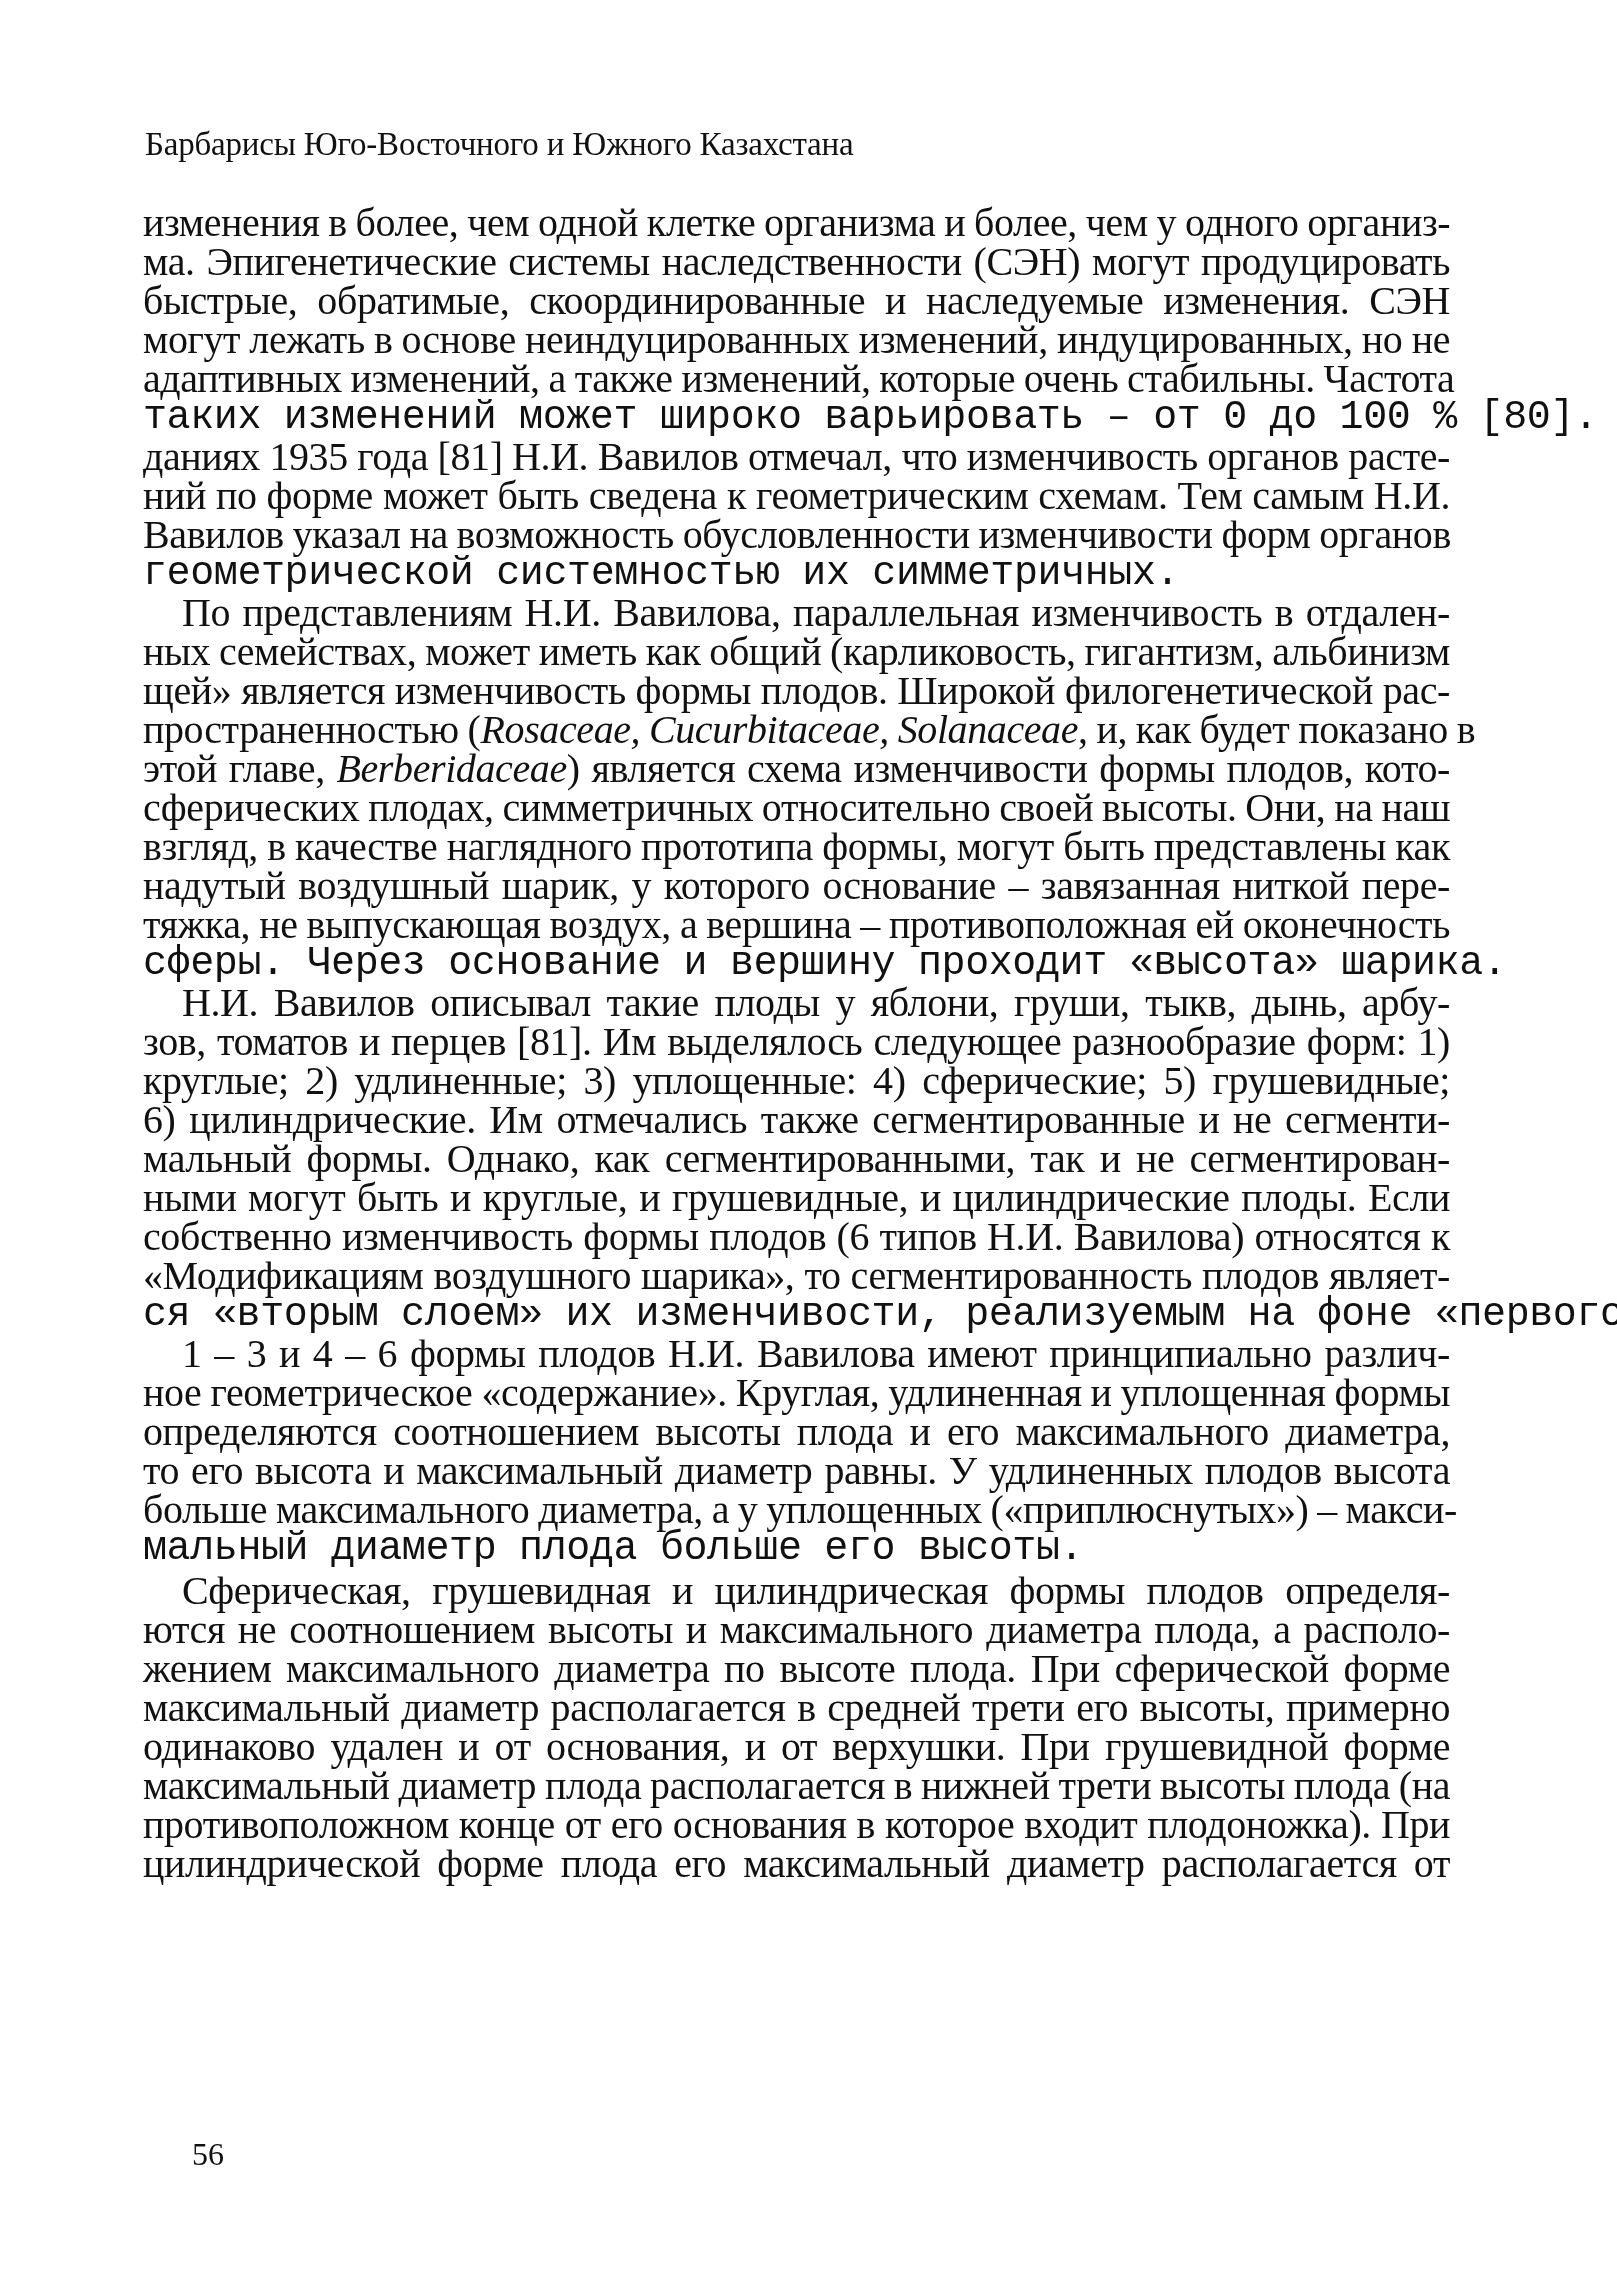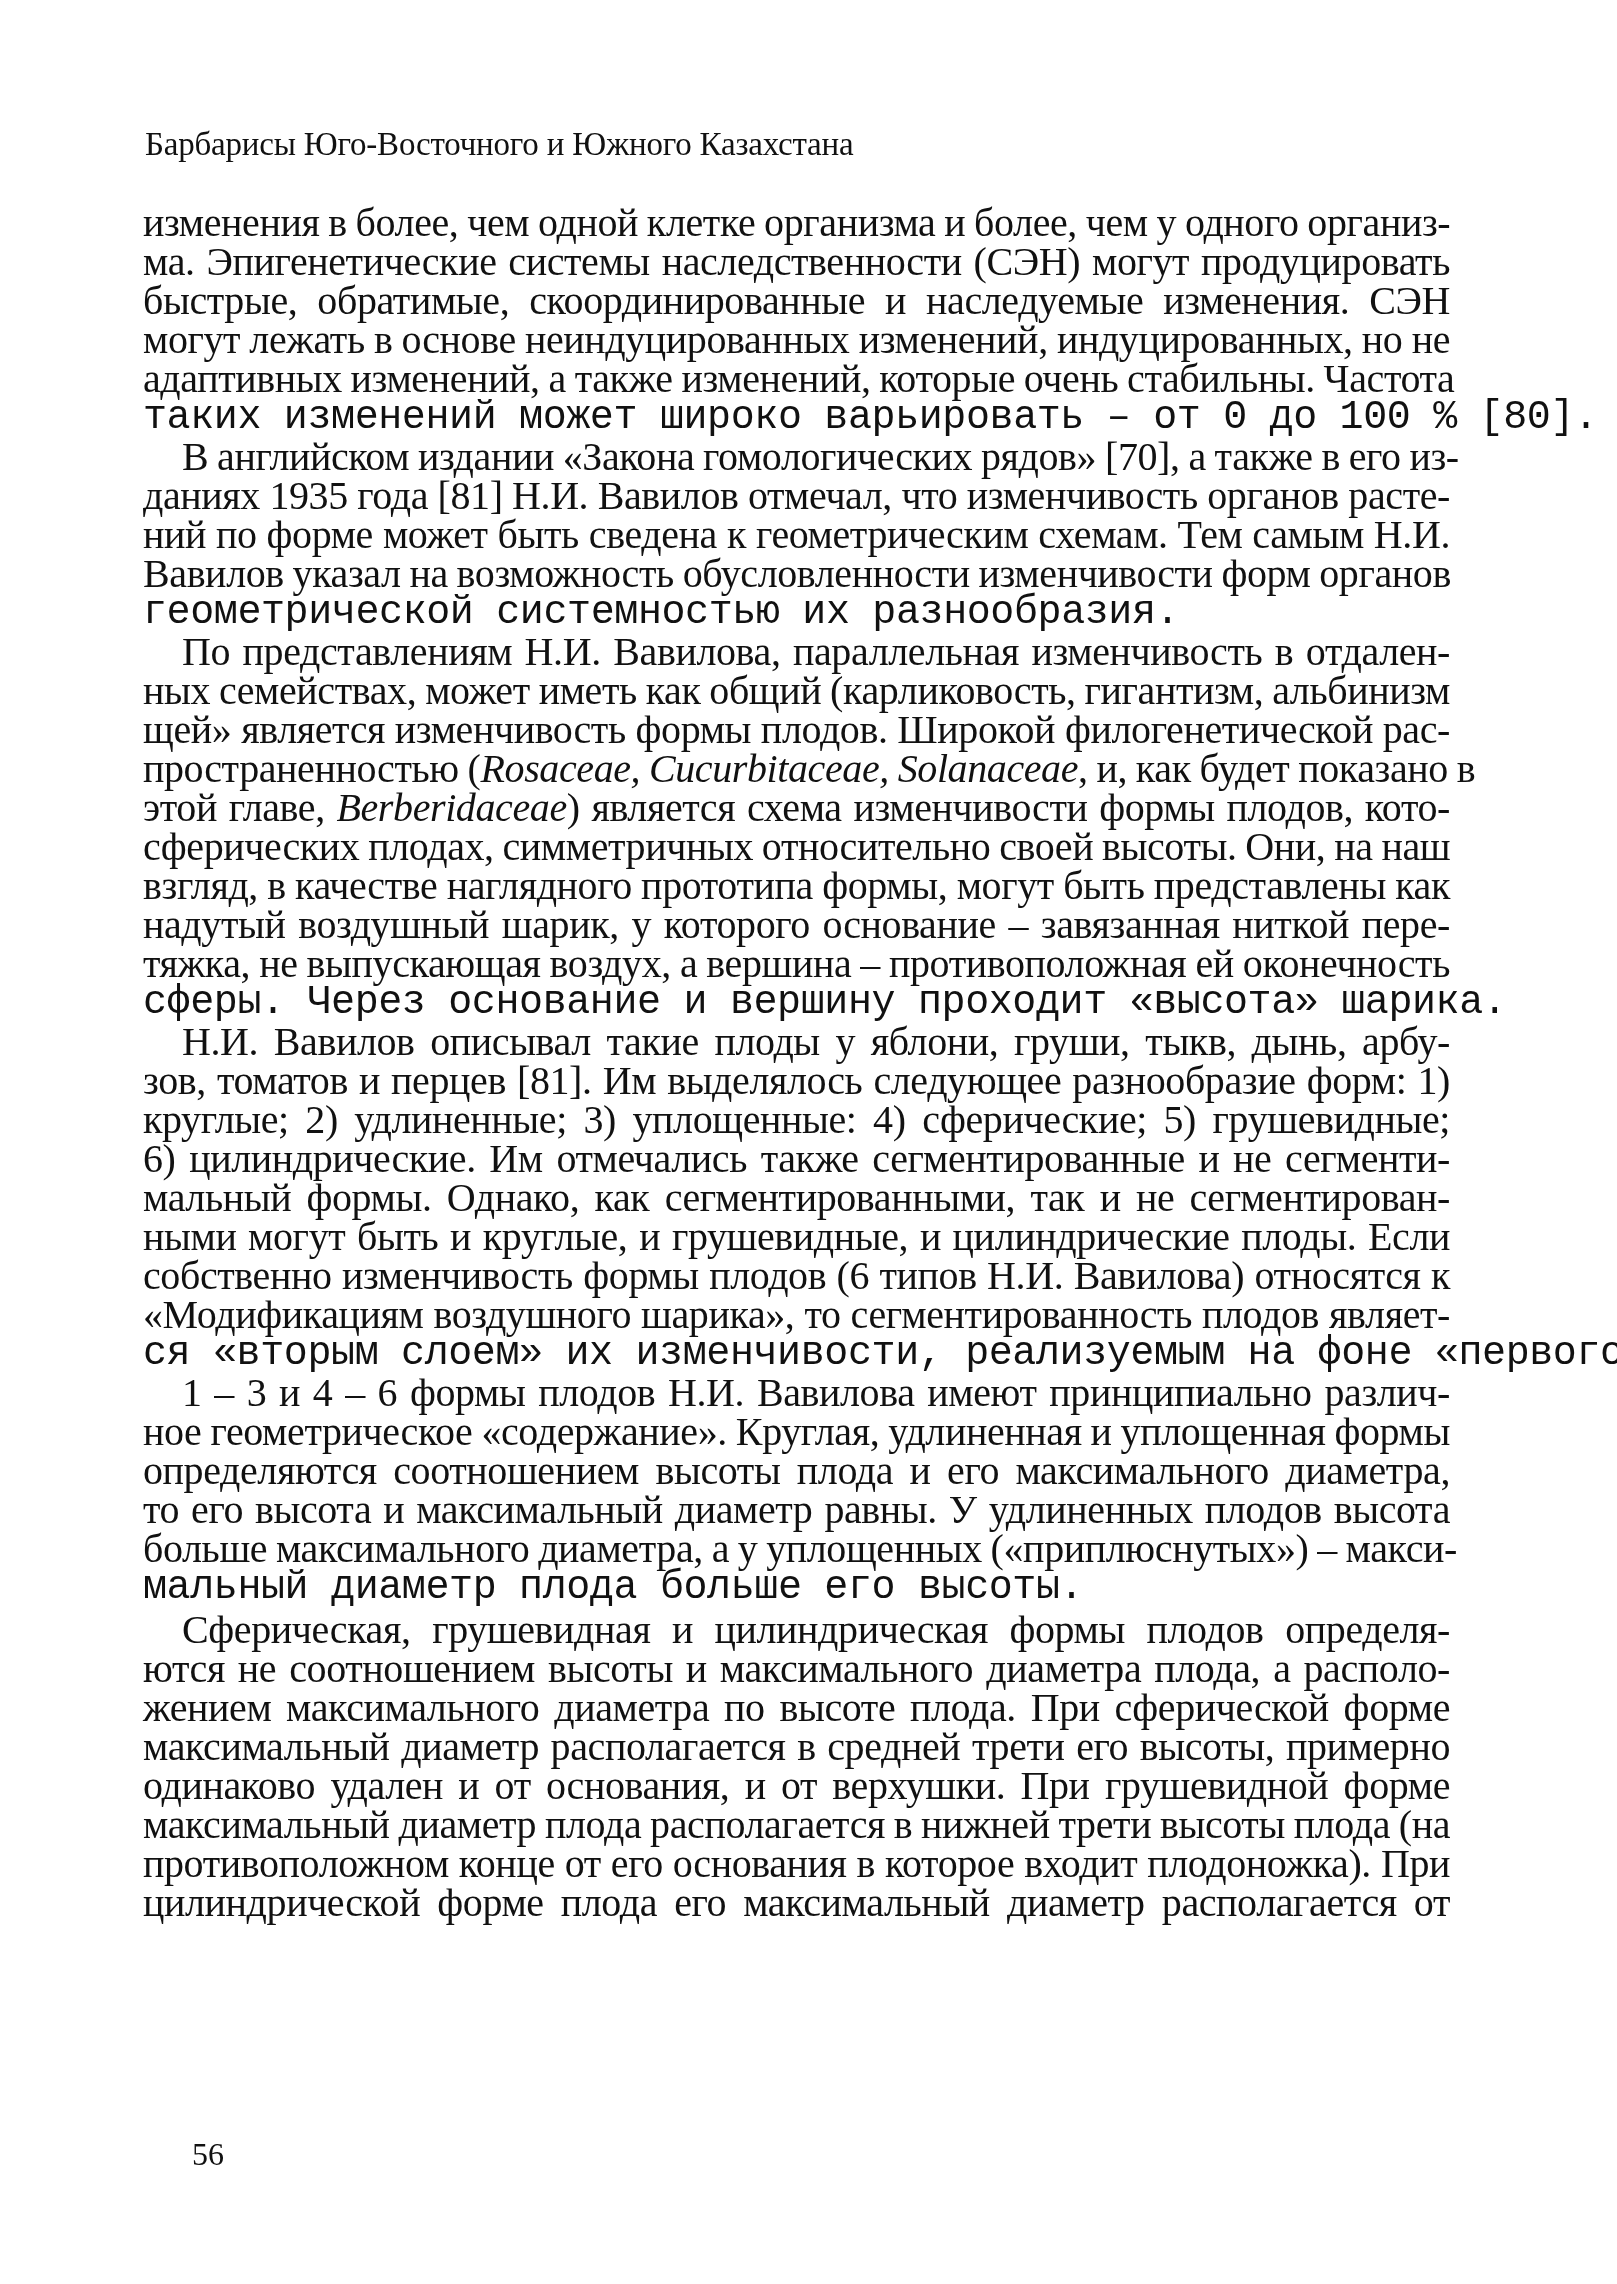--- a/index.html
+++ b/index.html
@@ -27,25 +27,24 @@
   <div>
     <span class="line">изменения в более, чем одной клетке организма и более, чем у одного организ-</span>
     <span class="line">ма. Эпигенетические системы наследственности (СЭН) могут продуцировать</span>
     <span class="line">быстрые, обратимые, скоординированные и наследуемые изменения. СЭН</span>
     <span class="line">могут лежать в основе неиндуцированных изменений, индуцированных, но не</span>
     <span class="line">адаптивных изменений, а также изменений, которые очень стабильны. Частота</span>
     <span class="line last">таких изменений может широко варьировать – от 0 до 100 % [80].</span>
   </div>
 
   <div>
-    <span class="line indent">В английском издании «Закона гомологических рядов» [70], а также в его из-</span>
     <span class="line">даниях 1935 года [81] Н.И. Вавилов отмечал, что изменчивость органов расте-</span>
     <span class="line">ний по форме может быть сведена к геометрическим схемам. Тем самым Н.И.</span>
     <span class="line">Вавилов указал на возможность обусловленности изменчивости форм органов</span>
-    <span class="line last">геометрической системностью их разнообразия.</span>
+    <span class="line last">геометрической системностью их симметричных.</span>
   </div>
 
   <div>
     <span class="line indent">По представлениям Н.И. Вавилова, параллельная изменчивость в отдален-</span>
     <span class="line">ных семействах, может иметь как общий (карликовость, гигантизм, альбинизм</span>
     <span class="line">щей» является изменчивость формы плодов. Широкой филогенетической рас-</span>
     <span class="line"><span>пространенностью (</span><i>Rosaceae, Cucurbitaceae, Solanaceae</i><span>, и, как будет показано в</span></span>
     <span class="line"><span>этой главе, </span><i>Berberidaceae</i><span>) является схема изменчивости формы плодов, кото-</span></span>
     <span class="line">сферических плодах, симметричных относительно своей высоты. Они, на наш</span>
     <span class="line">взгляд, в качестве наглядного прототипа формы, могут быть представлены как</span>

